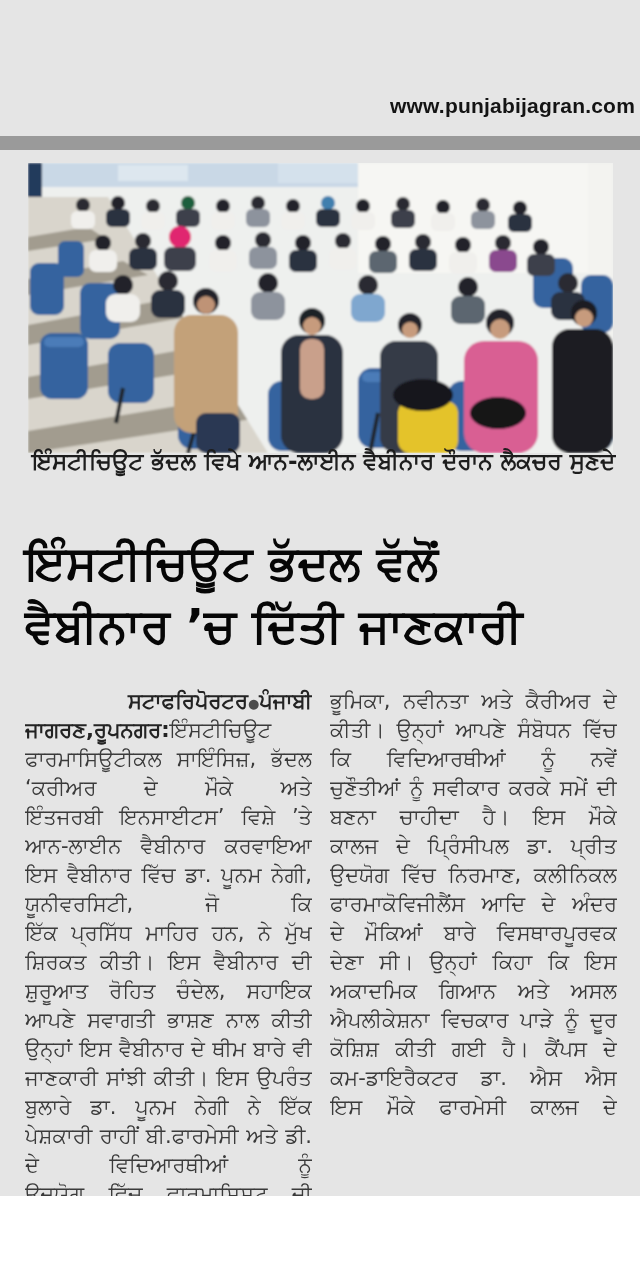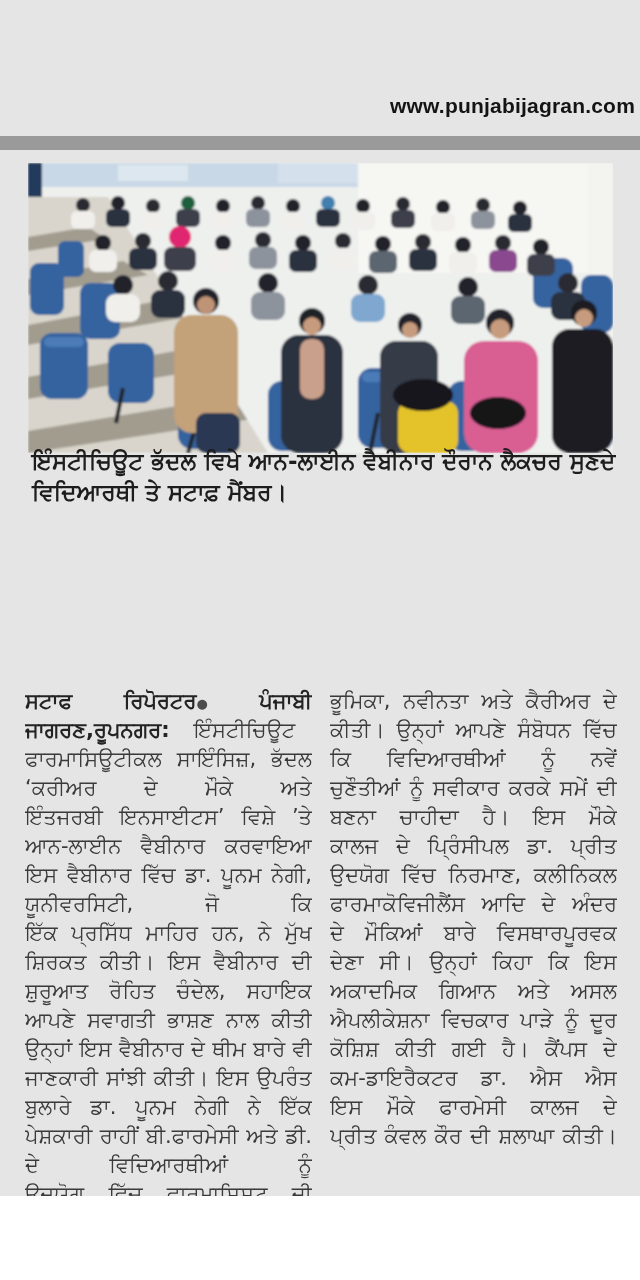--- a/index.html
+++ b/index.html
@@ -19,25 +19,25 @@
     position:absolute;top:446px;left:25px;width:592px;
     font-weight:700;font-size:23px;line-height:31px;color:#1d1d1d;margin-left:7px;
   }
   .headline{
     position:absolute;top:531px;left:25px;width:594px;margin:0;
     font-weight:800;font-size:47px;line-height:63px;color:#060606;
   }
   .article{position:absolute;top:687px;left:25px;width:592px;display:flex;gap:18px;}
   .col{width:287px;font-size:21px;line-height:29px;color:#3a3a3a;}
   .byline-row{
-    display:flex;justify-content:space-between;align-items:baseline;
+    display:flex;justify-content:flex-end;align-items:baseline;
     font-weight:700;color:#232323;height:29px;overflow:hidden;
   }
   .bullet{font-size:13px;color:#4c4c4c;}
-  .dateline-row{display:flex;justify-content:space-between;height:29px;overflow:hidden;gap:24px;}
+  .dateline-row{display:flex;justify-content:space-between;height:29px;overflow:hidden;}
   .dateline-bold{font-weight:700;color:#232323;}
   .body-line{
     height:29px;overflow:hidden;text-align:justify;text-align-last:justify;
   }
   .edge-strip{position:absolute;left:0;top:1228px;width:5px;height:34px;background:#e6dbc2;}
   .cutoff{position:absolute;background:#101010;}
   .cut-1{left:-12px;top:1264px;width:28px;height:28px;border-radius:50%;}
   .cut-2{left:248px;top:1262px;width:30px;height:30px;border-radius:50%;}
   .cut-3a{left:378px;top:1266px;width:22px;height:22px;border-radius:50%;}
   .cut-3b{left:401px;top:1266px;width:22px;height:22px;border-radius:50%;}
@@ -206,23 +206,26 @@
           <circle cx="556" cy="150" r="13" fill="#1b1c20"></circle>
           <circle cx="556" cy="155" r="9" fill="#c79b7d"></circle>
           <rect x="524" y="166" width="61" height="124" rx="18" fill="#1b1c20"></rect>
         </g>
       </g>
     </svg>
   </figure>
 
   <div class="caption">
     <div>ਇੰਸਟੀਚਿਊਟ ਭੱਦਲ ਵਿਖੇ ਆਨ-ਲਾਈਨ ਵੈਬੀਨਾਰ ਦੌਰਾਨ ਲੈਕਚਰ ਸੁਣਦੇ</div>
-    <div>ਵਿਦਿਆਰਥੀ ਤੇ ਸਟਾਫ਼ ਮੈਂਬਰ।</div>
   </div>
 
+  <h1 class="headline">
+    <div>ਇੰਸਟੀਚਿਊਟ ਭੱਦਲ ਵੱਲੋਂ</div>
+    <div>ਵੈਬੀਨਾਰ ’ਚ ਦਿੱਤੀ ਜਾਣਕਾਰੀ</div>
+  </h1>
 
   <div class="article">
     <div class="col">
       <div class="byline-row">
         <span>ਸਟਾਫ</span>
         <span><span>ਰਿਪੋਰਟਰ</span><span class="bullet">●</span></span>
         <span>ਪੰਜਾਬੀ</span>
       </div>
       <div class="dateline-row">
         <span class="dateline-bold">ਜਾਗਰਣ,ਰੂਪਨਗਰ:</span>
@@ -257,21 +260,20 @@
           <div class="body-line">ਕਾਲਜ ਦੇ ਪ੍ਰਿੰਸੀਪਲ ਡਾ. ਪ੍ਰੀਤ ਕੰਵਲ ਕੌਰ</div>
           <div class="body-line">ਉਦਯੋਗ ਵਿੱਚ ਨਿਰਮਾਣ, ਕਲੀਨਿਕਲ ਅਤੇ</div>
           <div class="body-line">ਫਾਰਮਾਕੋਵਿਜੀਲੈਂਸ ਆਦਿ ਦੇ ਅੰਦਰ ਕੈਰੀਅਰ</div>
           <div class="body-line">ਦੇ ਮੌਕਿਆਂ ਬਾਰੇ ਵਿਸਥਾਰਪੂਰਵਕ ਜਾਣਕਾਰੀ</div>
           <div class="body-line">ਦੇਣਾ ਸੀ। ਉਨ੍ਹਾਂ ਕਿਹਾ ਕਿ ਇਸ ਵੈਬੀਨਾਰ ਰਾਹੀਂ</div>
           <div class="body-line">ਅਕਾਦਮਿਕ ਗਿਆਨ ਅਤੇ ਅਸਲ ਉਦਯੋਗਿਕ</div>
           <div class="body-line">ਐਪਲੀਕੇਸ਼ਨਾ ਵਿਚਕਾਰ ਪਾੜੇ ਨੂੰ ਦੂਰ ਕਰਨ ਦੀ</div>
           <div class="body-line">ਕੋਸ਼ਿਸ਼ ਕੀਤੀ ਗਈ ਹੈ। ਕੈਂਪਸ ਦੇ ਰਜਿਸਟਰਾਰ-</div>
           <div class="body-line">ਕਮ-ਡਾਇਰੈਕਟਰ ਡਾ. ਐਸ ਐਸ ਬਿੰਦਰਾ ਨੇ</div>
           <div class="body-line">ਇਸ ਮੌਕੇ ਫਾਰਮੇਸੀ ਕਾਲਜ ਦੇ ਪ੍ਰਿੰਸੀਪਲ ਡਾ.</div>
-          <div class="body-line">ਪ੍ਰੀਤ ਕੰਵਲ ਕੌਰ ਦੀ ਸ਼ਲਾਘਾ ਕੀਤੀ।</div>
         </div>
     </div>
   </div>
 
   <div class="edge-strip"></div>
   <div class="cutoff cut-1"></div>
   <div class="cutoff cut-2"></div>
   <div class="cutoff cut-3a"></div>
   <div class="cutoff cut-3b"></div>
   <div class="cutoff cut-4"></div>

